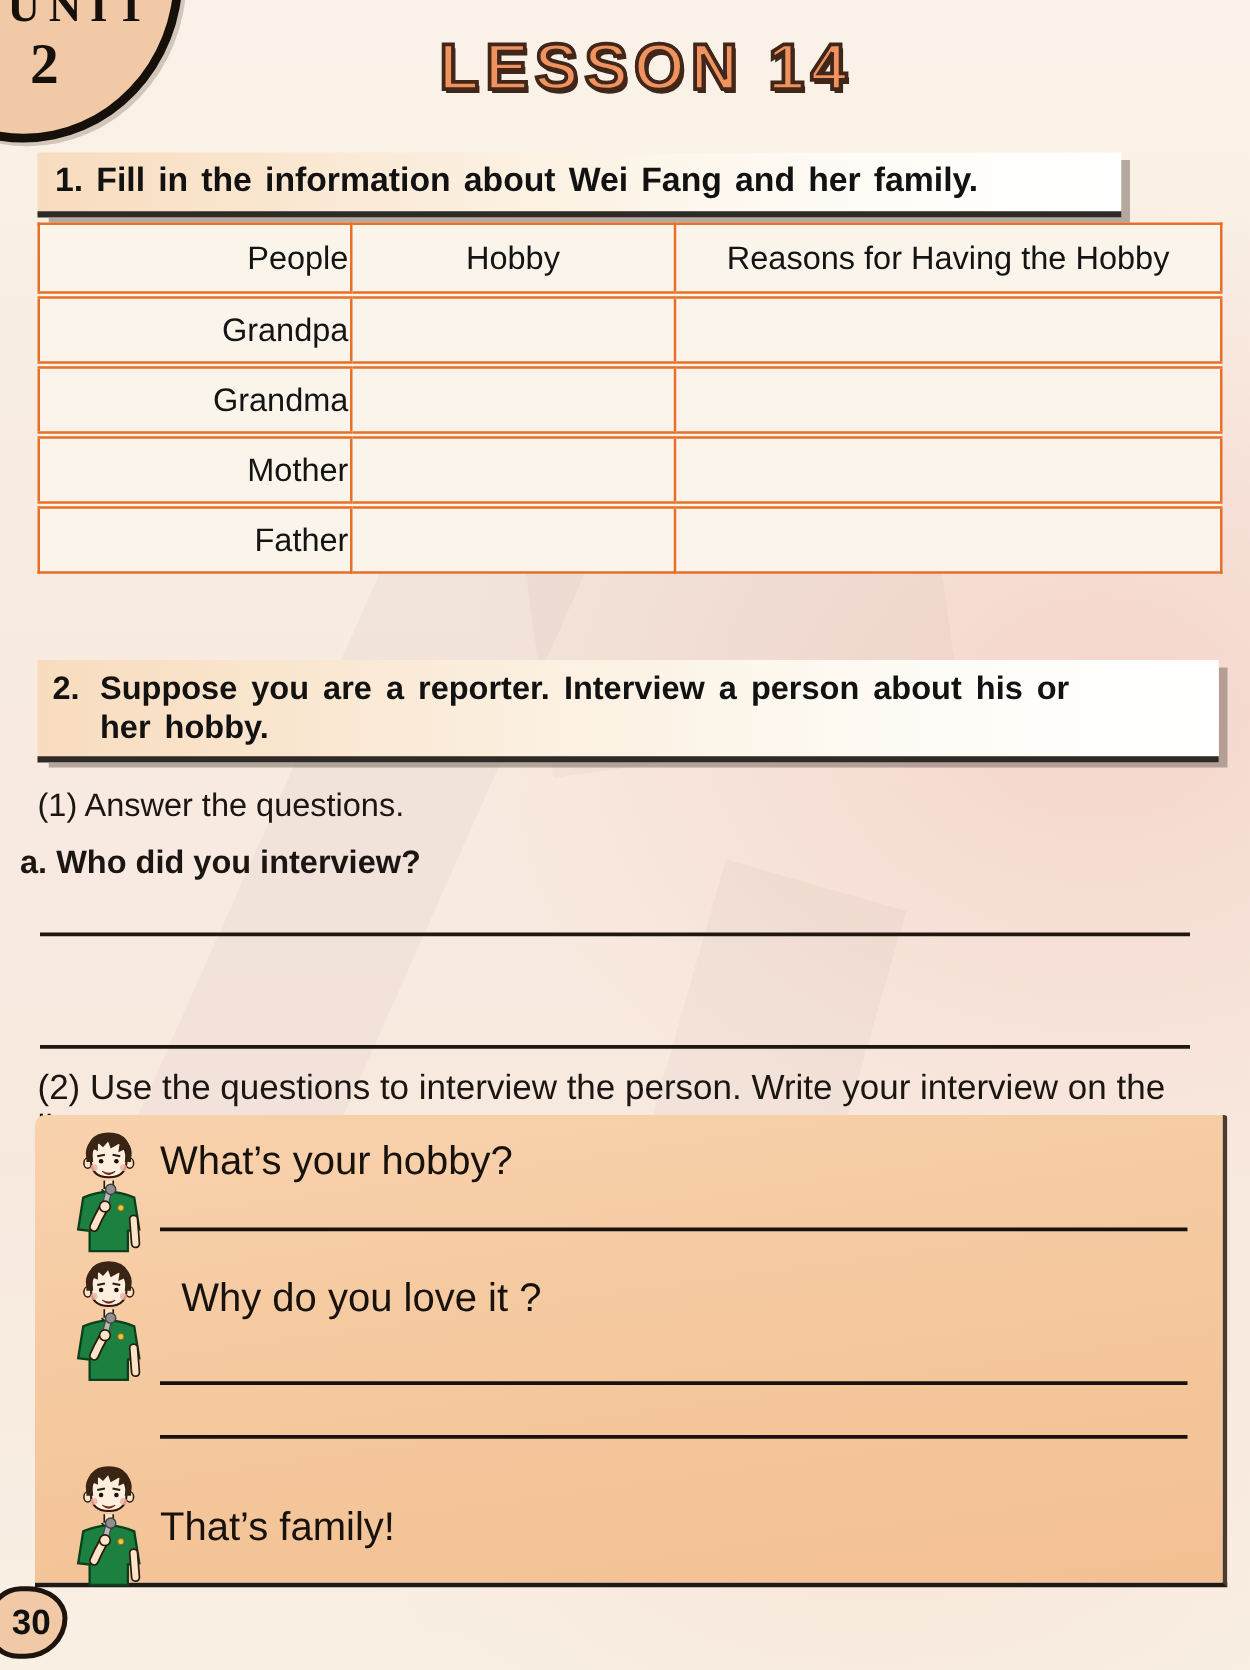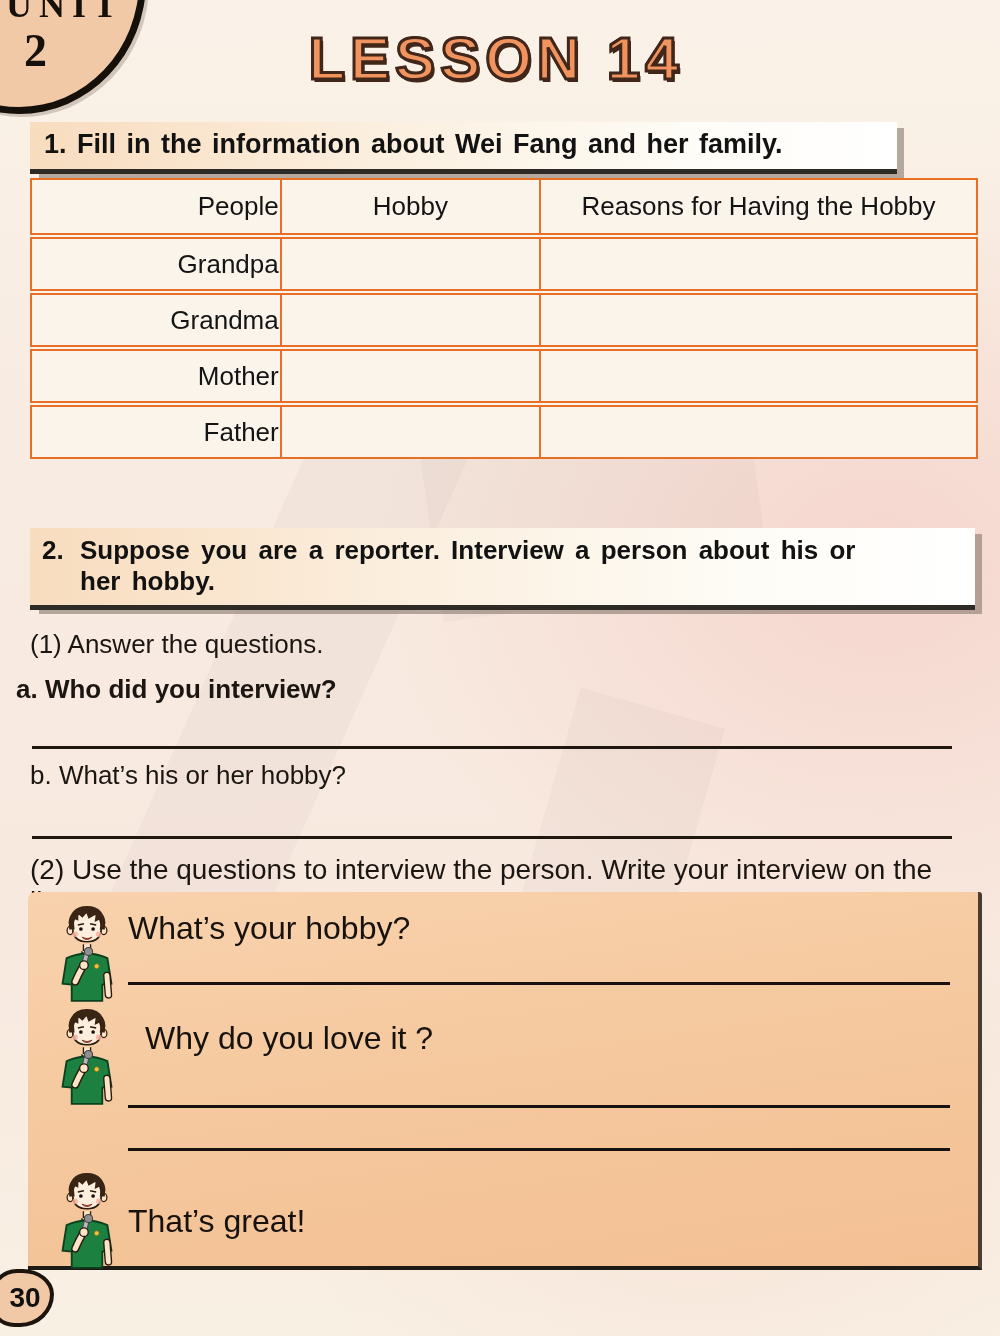--- a/index.html
+++ b/index.html
@@ -35,23 +35,23 @@
     font-size:36px;letter-spacing:7px;color:#16100a;
   }
   .unit-number{
     left:24px;top:24px;
     font-family:"Liberation Serif",serif;font-weight:bold;
     font-size:46px;color:#16100a;
   }
 
   
   .lesson-title{
-    left:146px;top:24px;width:700px;
+    left:167px;top:24px;width:700px;
     text-align:center;
-    font-size:60px;font-weight:bold;letter-spacing:5px;
+    font-size:52px;font-weight:bold;letter-spacing:5px;
     color:#f0935f;
     -webkit-text-stroke:3px #41261a;
     text-shadow:2px 3px 0 #41261a, -1px -1px 0 #41261a, 1px -1px 0 #41261a, -1px 1px 0 #41261a;
   }
 
   
   .banner{
     background:linear-gradient(90deg,#f8dcbe 0%,#fbeedd 38%,#fefcf6 75%,#ffffff 100%);
     border-bottom:5px solid #2e2a26;
     box-shadow:8px 5px 0 -1px rgba(125,110,100,.55);
@@ -198,21 +198,20 @@
     <div class="num">2.</div>
     <div class="blines">
       <div>Suppose you are a reporter. Interview a person about his or</div>
       <div>her hobby.</div>
     </div>
   </div>
 
   <div class="abs txt" style="left:30px;top:629px;">(1) Answer the questions.</div>
   <div class="abs txt" style="left:16px;top:674px;font-weight:bold;">a. Who did you interview?</div>
   <div class="abs ansline" style="left:32px;top:746px;width:920px;"></div>
-  <div class="abs txt" style="left:30px;top:760px;">b. What’s his or her hobby?</div>
   <div class="abs ansline" style="left:32px;top:836px;width:920px;"></div>
 
   <div class="abs txt-sm" style="left:30px;top:854px;">(2) Use the questions to interview the person. Write your interview on the lines.</div>
 
   <div class="abs dialog-box">
     <svg class="boy" style="top:10px;" viewBox="0 0 64 100">
         <use href="#boy-shape"></use>
       </svg>
     <div class="dtxt" style="top:18px;">What’s your hobby?</div>
     <div class="dline" style="top:90px;"></div>
@@ -220,20 +219,20 @@
     <svg class="boy" style="top:113px;" viewBox="0 0 64 100">
         <use href="#boy-shape"></use>
       </svg>
     <div class="dtxt" style="top:128px;margin-left:17px;">Why do you love it ?</div>
     <div class="dline" style="top:213px;"></div>
     <div class="dline" style="top:256px;"></div>
 
     <svg class="boy" style="top:277px;" viewBox="0 0 64 100">
         <use href="#boy-shape"></use>
       </svg>
-    <div class="dtxt" style="top:311px;">That’s great!</div>
+    <div class="dtxt" style="top:311px;">That’s family!</div>
   </div>
 
   <div class="abs pagenum">
     <span>30</span>
   </div>
 
 </div>
 
 </body></html>

